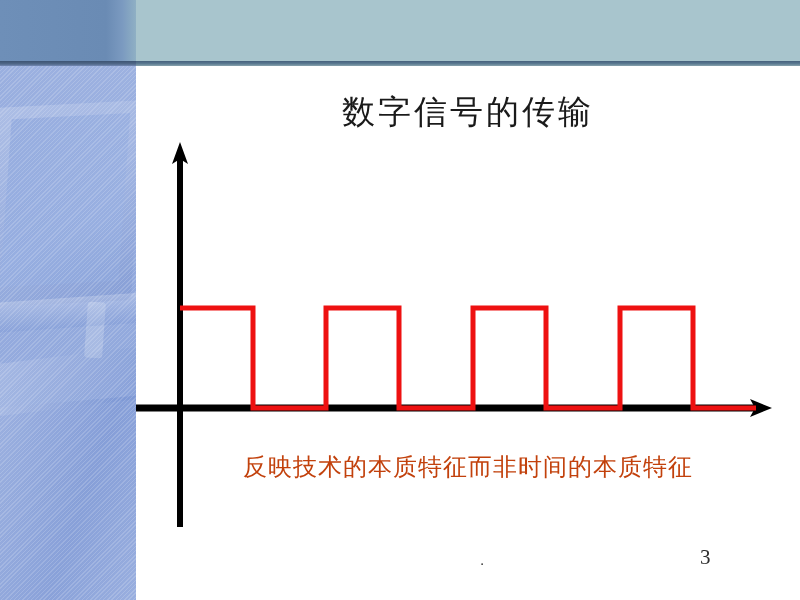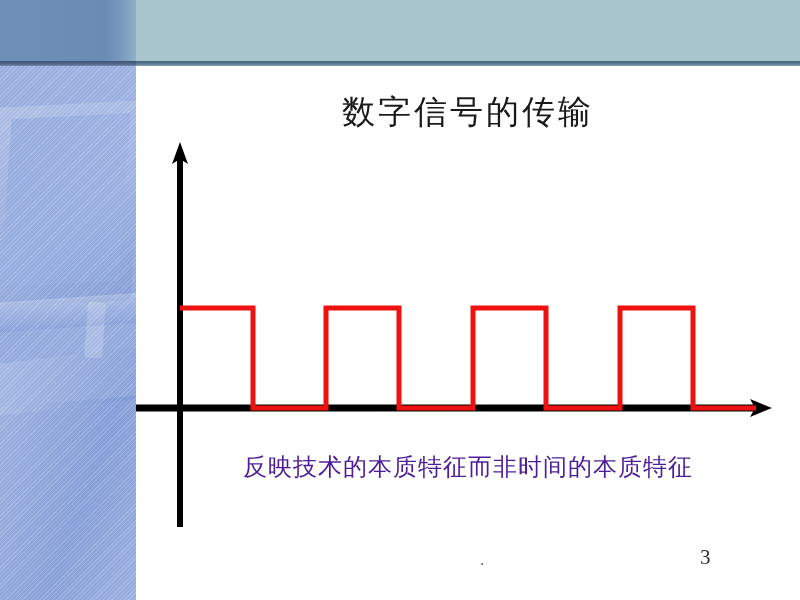--- a/index.html
+++ b/index.html
@@ -154,21 +154,21 @@
 
   #chart-caption {
     position: absolute;
     left: 0; top: 386px;
     width: 664px;
     text-align: center;
     font-family: "DejaVu Serif", "Liberation Serif", serif;
     font-size: 24px;
     line-height: 30px;
     letter-spacing: 1px;
-    color: #4c1d95;
+    color: #c2410c;
     white-space: nowrap;
   }
 
   
   #footer-dot {
     position: absolute;
     left: 472px; top: 552px;
     width: 20px;
     text-align: center;
     font-family: "Liberation Serif", serif;

